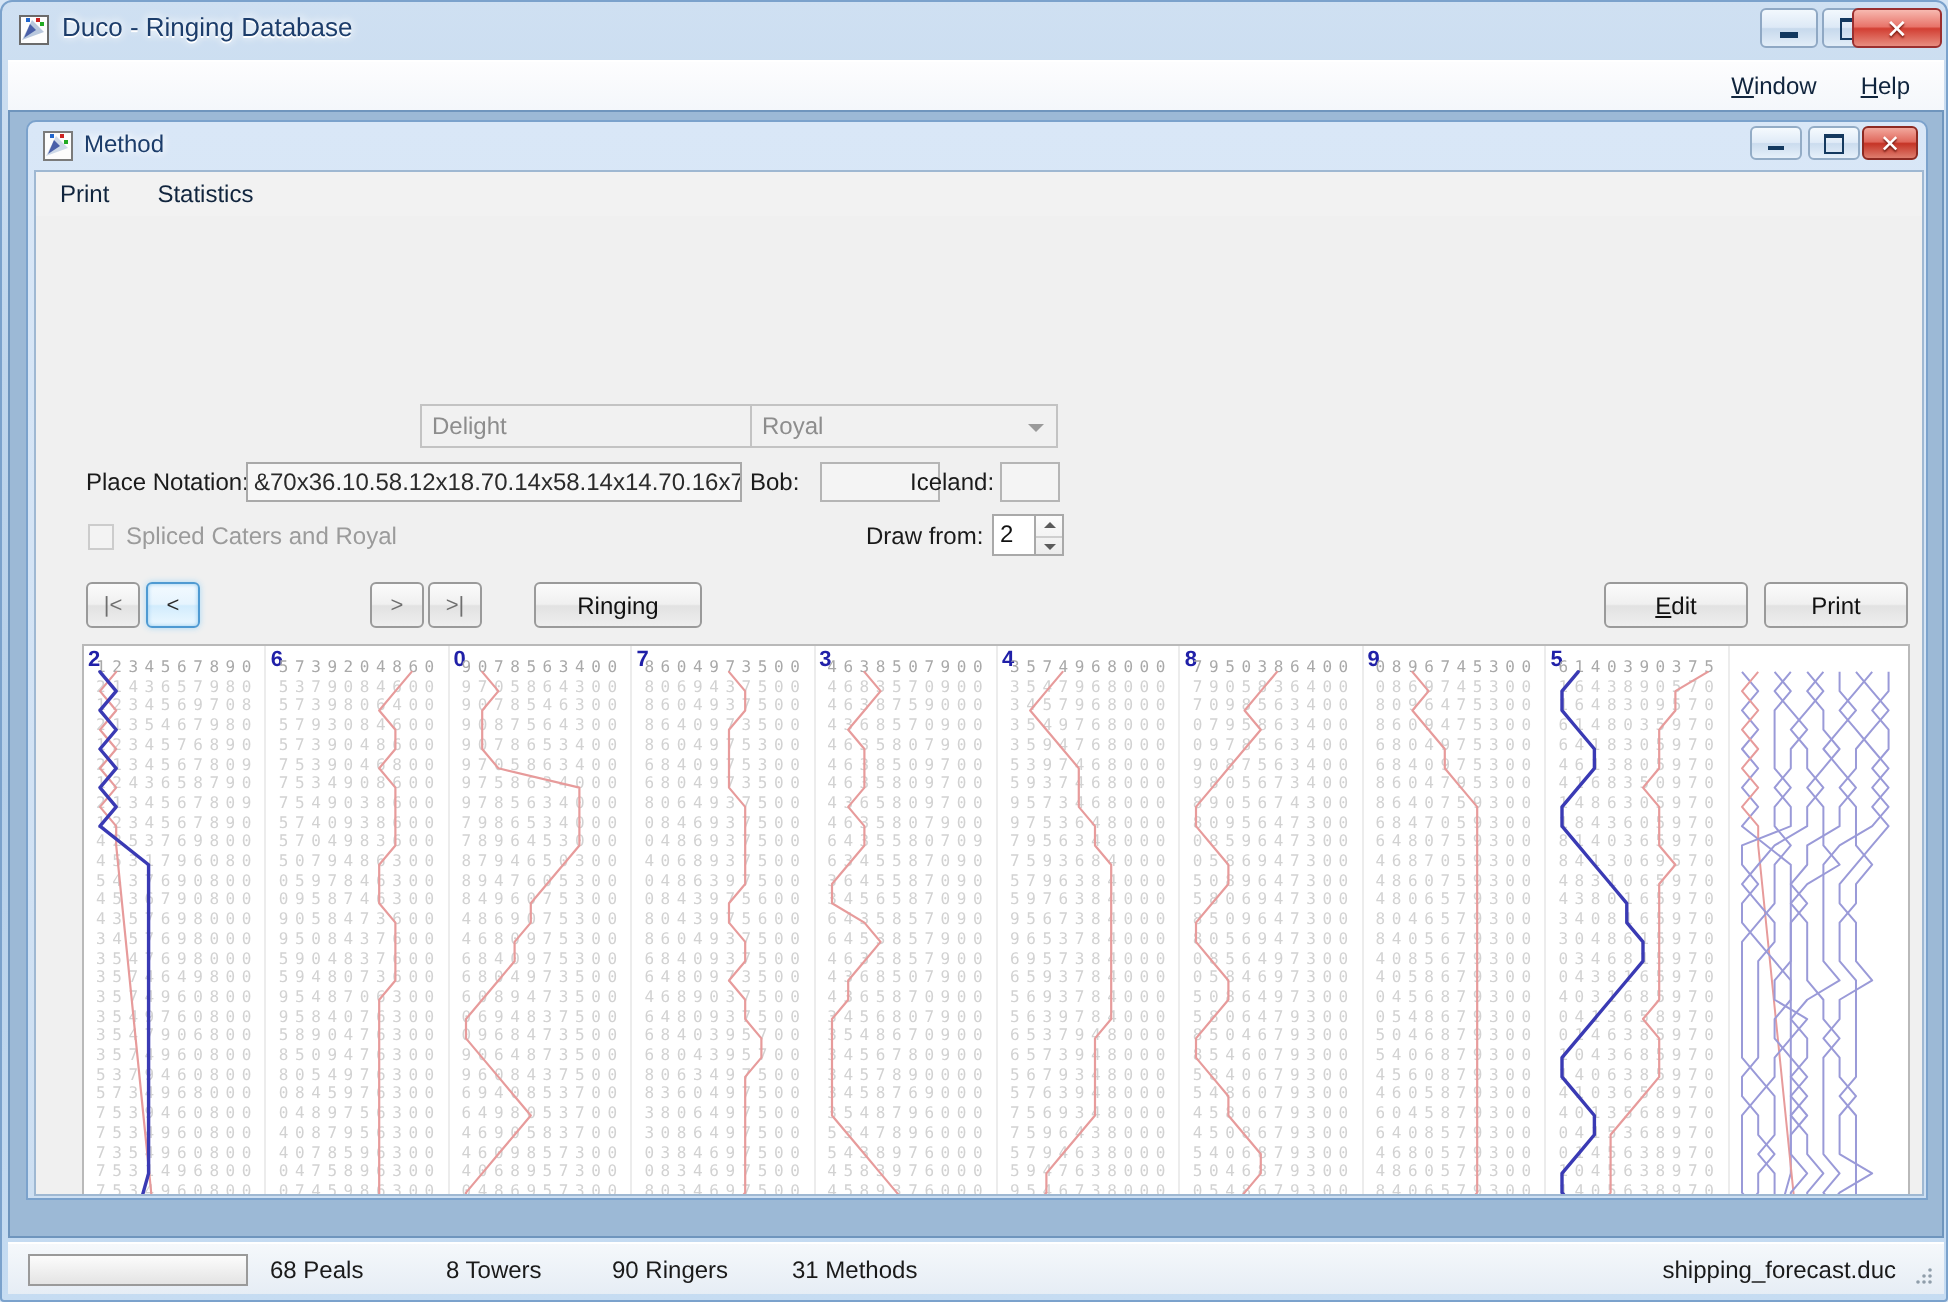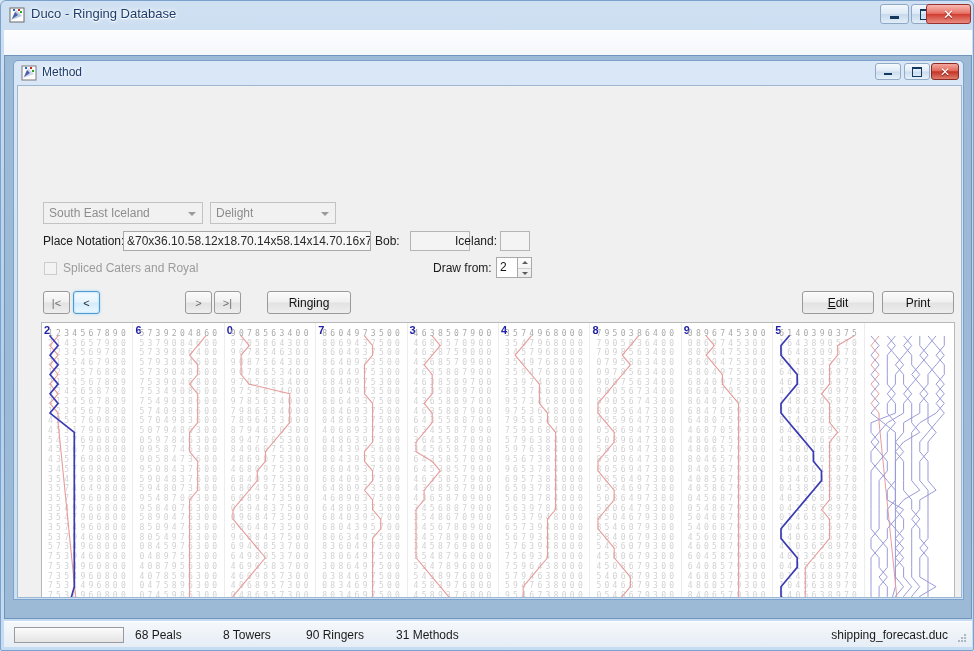--- a/index.html
+++ b/index.html
@@ -133,21 +133,21 @@
     padding:3px 22px 0 5px;
     white-space:nowrap;overflow:hidden;
     cursor:default;
   }
   .combo .arrow{
     position:absolute;right:6px;top:9px;width:0;height:0;
     border-left:4px solid transparent;border-right:4px solid transparent;
     border-top:4px solid #9a9a9a;
   }
   #combo-class{left:25px;top:116px;width:160px;}
-  #combo-type{left:192px;top:116px;width:126px;}
+  #combo-type{left:192px;top:116px;width:184px;}
   #combo-stage{left:357px;top:116px;width:154px;}
 
   .field-label{position:absolute;font-size:12px;color:#1a1a1a;white-space:nowrap;}
   #lbl-place-notation{left:25px;top:148px;}
   #lbl-bob{left:357px;top:148px;}
   #lbl-single{left:437px;top:148px;}
   #lbl-draw-from{left:415px;top:175px;}
 
   .txt{
     position:absolute;height:20px;box-sizing:border-box;
@@ -280,20 +280,23 @@
       <span class="glyph">
           <span class="sq-max"></span>
         </span>
     </div>
     <div class="wbtn" id="btn-close">
       <span class="glyph">✕</span>
     </div>
   </div>
 
   <div id="menubar">
+    <div id="menu-right">
+      <span class="menu-item"><u>W</u>indow</span><span class="menu-item"><u>H</u>elp</span>
+    </div>
   </div>
 
   <div id="mdi-area">
 
     <div id="child-window">
       <div id="child-titlebar">
         <span id="child-title-icon">
           <svg width="16" height="16" viewBox="0 0 16 16">
             <rect x="1" y="1" width="14" height="14" fill="#fcfcfc" stroke="#7b7b7b" stroke-width="1"></rect>
             <path d="M2,13 L7,3 L13,9 Z" fill="#cdd8e8"></path>
@@ -315,27 +318,30 @@
               <span class="sq-max"></span>
             </span>
         </div>
         <div class="cbtn" id="cbtn-close">
           <span class="glyph">✕</span>
         </div>
       </div>
 
       <div id="child-client">
 
-
-        <div class="combo" id="combo-class">
-          <span>South East Iceland</span>
-          <span class="arrow"></span>
-        </div>
+        <div id="child-menubar">
+          <span class="menu-item">Print</span><span class="menu-item">Statistics</span>
+        </div>
+
         <div class="combo" id="combo-type">
           <span>Delight</span>
+          <span class="arrow"></span>
+        </div>
+        <div class="combo" id="combo-stage">
+          <span>Royal</span>
           <span class="arrow"></span>
         </div>
 
         <span class="field-label" id="lbl-place-notation">Place Notation:</span>
         <div class="txt" id="txt-place-notation">&amp;70x36.10.58.12x18.70.14x58.14x14.70.16x78.10</div>
 
         <span class="field-label" id="lbl-bob">Bob:</span>
         <div class="txt" id="txt-bob"></div>
 
         <span class="field-label" id="lbl-single">Iceland:</span>

